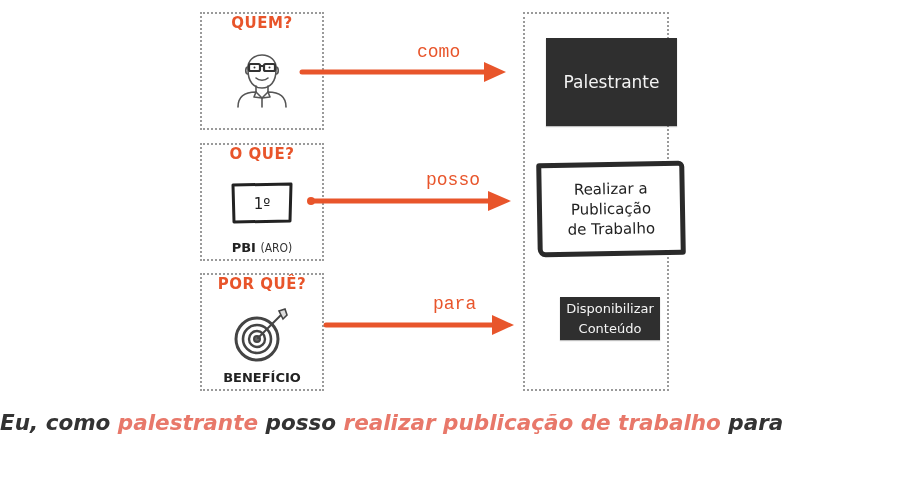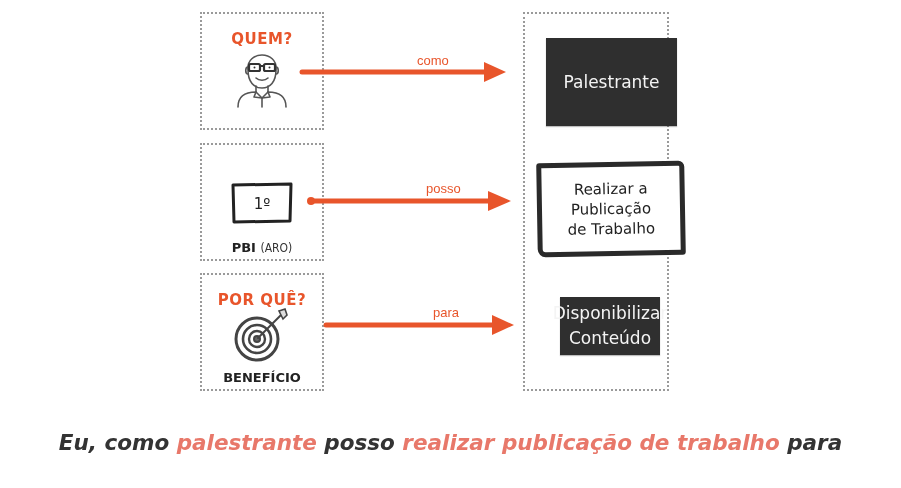--- a/index.html
+++ b/index.html
@@ -10,21 +10,21 @@
       position: absolute;
       left: 200px; width: 124px;
       border: 2px dotted #9a9a9a;
       background: #fff;
     }
     .box-quem   { top: 12px;  height: 118px; }
     .box-oque   { top: 143px; height: 118px; }
     .box-porque { top: 273px; height: 118px; }
 
     .left-heading {
-      position: absolute; left: 0; right: 0; top: 16px;
+      position: absolute; left: 0; right: 0; top: 0;
       text-align: center;
       color: #e8552b;
       font-family: "DejaVu Sans", sans-serif;
       font-weight: bold;
       font-size: 15px;
       letter-spacing: 0.5px;
     }
     .left-footer {
       position: absolute; left: 0; right: 0; bottom: 4px;
       text-align: center;
@@ -49,48 +49,47 @@
     .card-dark {
       position: absolute;
       background: #2f2f2f;
       color: #f4f4f4;
       text-align: center;
       font-family: "DejaVu Sans", sans-serif;
       display: flex; align-items: center; justify-content: center;
       box-shadow: 0 1px 1px rgba(0,0,0,0.25);
     }
     .card-palestrante { left: 546px; top: 38px; width: 131px; height: 88px; font-size: 17px; }
-    .card-disponib { left: 560px; top: 297px; width: 100px; height: 58px; font-size: 17px; line-height: 1.5; padding: 2px; }
+    .card-disponib { left: 560px; top: 297px; width: 100px; height: 43px; font-size: 13px; line-height: 1.5; padding: 2px; }
 
     .card-outline {
       position: absolute;
       left: 537px; top: 162px; width: 148px; height: 94px;
       border: 5px solid #2a2a2a;
       border-radius: 3px 6px 3px 8px;
       transform: rotate(-1deg);
       background: #fff;
       display: flex; align-items: center; justify-content: center;
       text-align: center;
       font-size: 15px; line-height: 1.35; color: #222;
       font-family: "DejaVu Sans", sans-serif;
     }
 
     .arrow { position: absolute; height: 30px; }
     .arrow svg { display: block; }
     .arrow-label {
       position: absolute;
       color: #e8552b;
-      font-family: Liberation Sans, sans-serif;
-      font-size: 13px;
-      margin-top: 11px;
+      font-family: Liberation Mono, monospace;
+      font-size: 18px;
     }
 
     .caption {
-      position: absolute; left: 0; right: 0; top: 424px;
-      text-align: center;
+      position: absolute; left: 0; right: 0; top: 404px;
+      text-align: left;
       font-family: "DejaVu Sans", sans-serif;
       font-weight: bold; font-style: italic;
       font-size: 21.5px; line-height: 38px;
       color: #333333;
     }
     .caption .hl { color: #e8786a; }
     .caption .dark { color: #333333; }
   </style>
 </head>
 <body>
@@ -110,20 +109,21 @@
       <path d="M22 38 C25 41, 31 41, 34 38"></path>
       <path d="M22 46 L22 52 M34 46 L34 52"></path>
       <path d="M4 67 C4 56, 12 52, 22 52 L28 58 L34 52 C44 52, 52 56, 52 67"></path>
       <path d="M22 52 L20 57 L28 58 L36 57 L34 52"></path>
       <line x1="28" y1="58" x2="28" y2="67"></line>
     </g>
   </svg>
 </div>
 
 <div class="left-box box-oque">
+  <div class="left-heading">O QUE?</div>
   <svg class="left-icon pbi-icon" viewBox="0 0 66 44">
     <path d="M4 4 L62 3 L61 40 L5 41 Z" fill="#fff" stroke="#222" stroke-width="3" stroke-linejoin="round"></path>
     <text x="33" y="28" text-anchor="middle" font-family="DejaVu Sans, sans-serif" font-size="15" fill="#222">1º</text>
   </svg>
   <div class="left-footer">
     <span>PBI</span>
     <span class="light">(ARO)</span>
   </div>
 </div>
 

